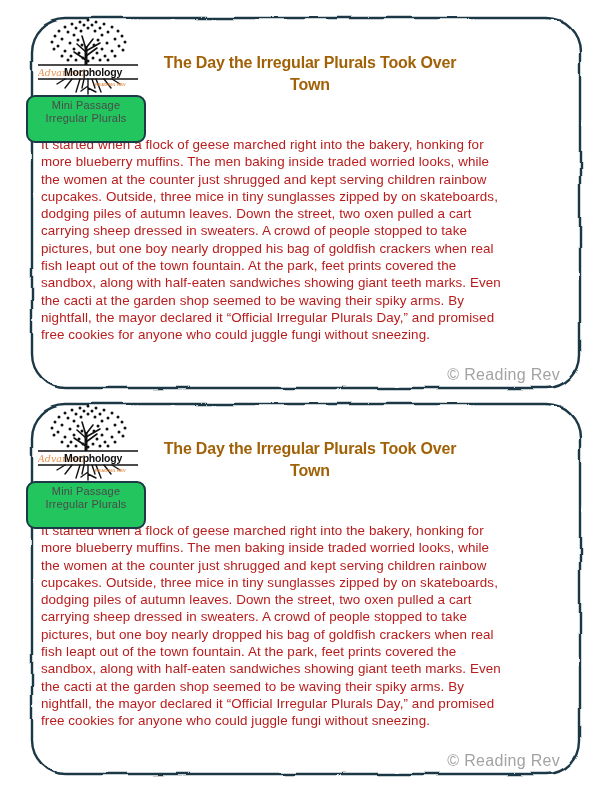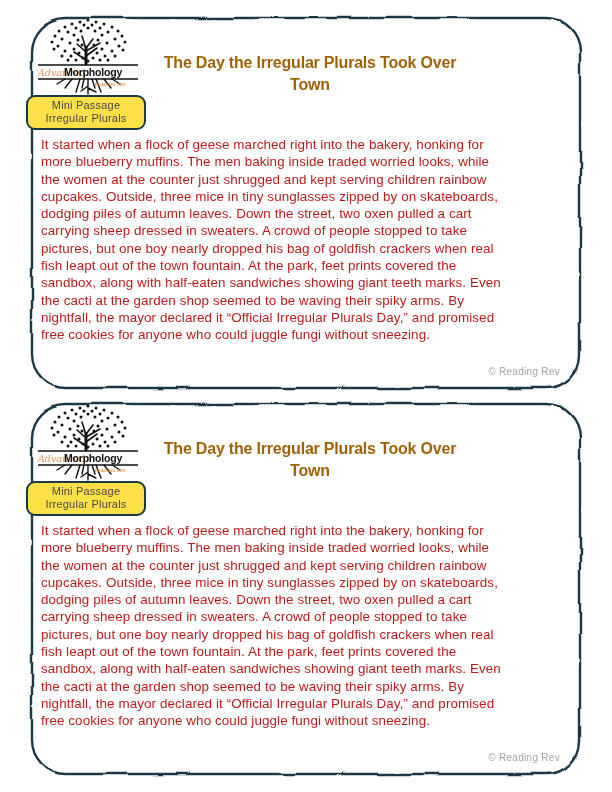--- a/index.html
+++ b/index.html
@@ -27,24 +27,24 @@
     position:absolute;left:10px;top:4px;width:100px;height:78px;z-index:2;
   }
   .logo svg{display:block;}
   .logo .leaf{fill:#111111;}
   .logo .wood{stroke:#111111;fill:none;}
   .logo .script{font:italic 9.5px "DejaVu Serif",serif;fill:#e8914d;}
   .logo .brandbold{font:700 10.5px "Liberation Sans",sans-serif;fill:#101010;letter-spacing:-0.2px;}
   .logo .tagline{font:700 4px "Liberation Sans",sans-serif;fill:#e8914d;letter-spacing:.3px;}
   .badge{
     position:absolute;left:-2px;top:81px;width:116px;z-index:2;
-    background:#fde047;
+    background:#22c55e;
     border:2.2px solid #1c3946;
     border-radius:9px;
-    padding:2px 0 3px 0;
+    padding:2px 0 16px 0;
     text-align:center;
     font-size:11px;line-height:13px;
     color:#4a4a4a;
     letter-spacing:.2px;
   }
   .title{
     position:absolute;left:66px;top:38px;width:432px;z-index:1;
     text-align:center;
     font-size:16px;line-height:22px;
     font-weight:700;color:#a16207;
@@ -53,21 +53,21 @@
   }
   .passage{
     position:absolute;left:13px;top:122px;width:524px;z-index:1;
     font-size:13.4px;line-height:17.3px;
     color:#b91c1c;
     white-space:pre-line;
     letter-spacing:.1px;
   }
   .copyright{
     position:absolute;right:24px;top:352px;z-index:1;
-    font-size:10px;color:#a3a3a3;letter-spacing:.3px;
+    font-size:16px;color:#a3a3a3;letter-spacing:.3px;
   }
 </style>
 </head>
 <body>
 
 <svg width="0" height="0" style="position:absolute" aria-hidden="true">
   <defs>
     <filter id="squiggle" x="-5%" y="-5%" width="110%" height="110%">
       <feTurbulence type="fractalNoise" baseFrequency="0.018 0.024" numOctaves="2" seed="7" result="noise"></feTurbulence>
       <feDisplacementMap in="SourceGraphic" in2="noise" scale="6" xChannelSelector="R" yChannelSelector="G"></feDisplacementMap>

